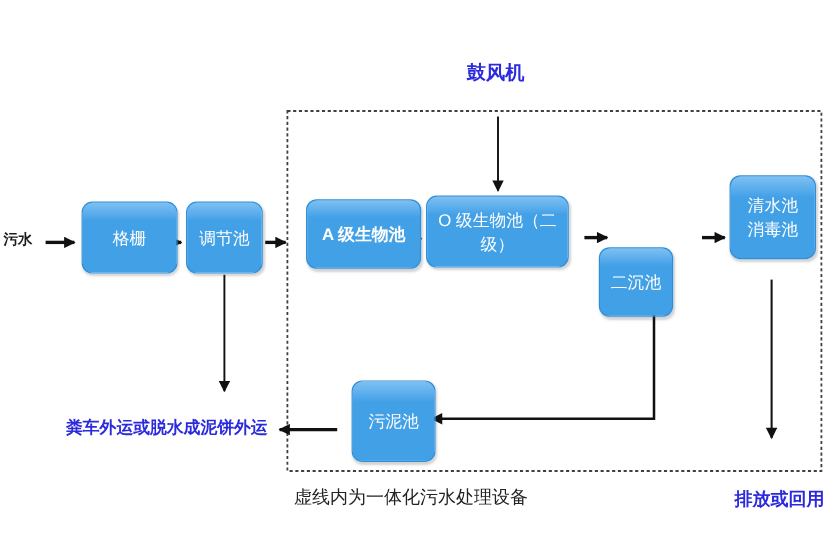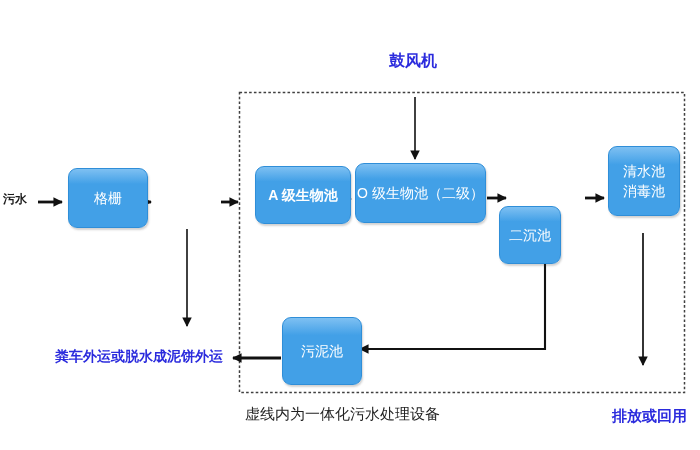--- a/index.html
+++ b/index.html
@@ -86,25 +86,26 @@
   <div class="lbl lbl-blue-bold" style="left:389px; top:51px; font-size:16px;">鼓风机</div>
 
   <div class="lbl lbl-blue-bold" style="left:55px; top:348px; font-size:14px;">粪车外运或脱水成泥饼外运</div>
 
   <div class="lbl lbl-caption" style="left:245px; top:405px; font-size:15px;">虚线内为一体化污水处理设备</div>
 
   <div class="lbl lbl-blue-bold" style="left:612px; top:407px; font-size:15px;">排放或回用</div>
 
   <div class="box" style="left:68px;  top:168px; width:80px;  height:60px;">格栅</div>
 
+  <div class="box" style="left:155px; top:168px; width:64px;  height:60px;">调节池</div>
 
   <div class="box" style="left:255px; top:166px; width:96px;  height:58px;font-weight:bold;">A 级生物池</div>
 
-  <div class="box" style="left:355px; top:163px; width:131px; height:60px;">O 级生物池（二级）</div>
+  <div class="box" style="left:355px; top:163px; width:119px; height:60px;">O 级生物池（二级）</div>
 
   <div class="box" style="left:499px; top:165px; width:62px;  height:58px;margin-top:41px;">二沉池</div>
 
   <div class="box" style="left:608px; top:146px; width:72px;  height:70px;">清水池
 消毒池</div>
 
-  <div class="box" style="left:282px; top:317px; width:80px;  height:68px;">污泥池</div>
+  <div class="box" style="left:293px; top:317px; width:70px;  height:68px;">污泥池</div>
 
 </div>
 
 </body></html>

